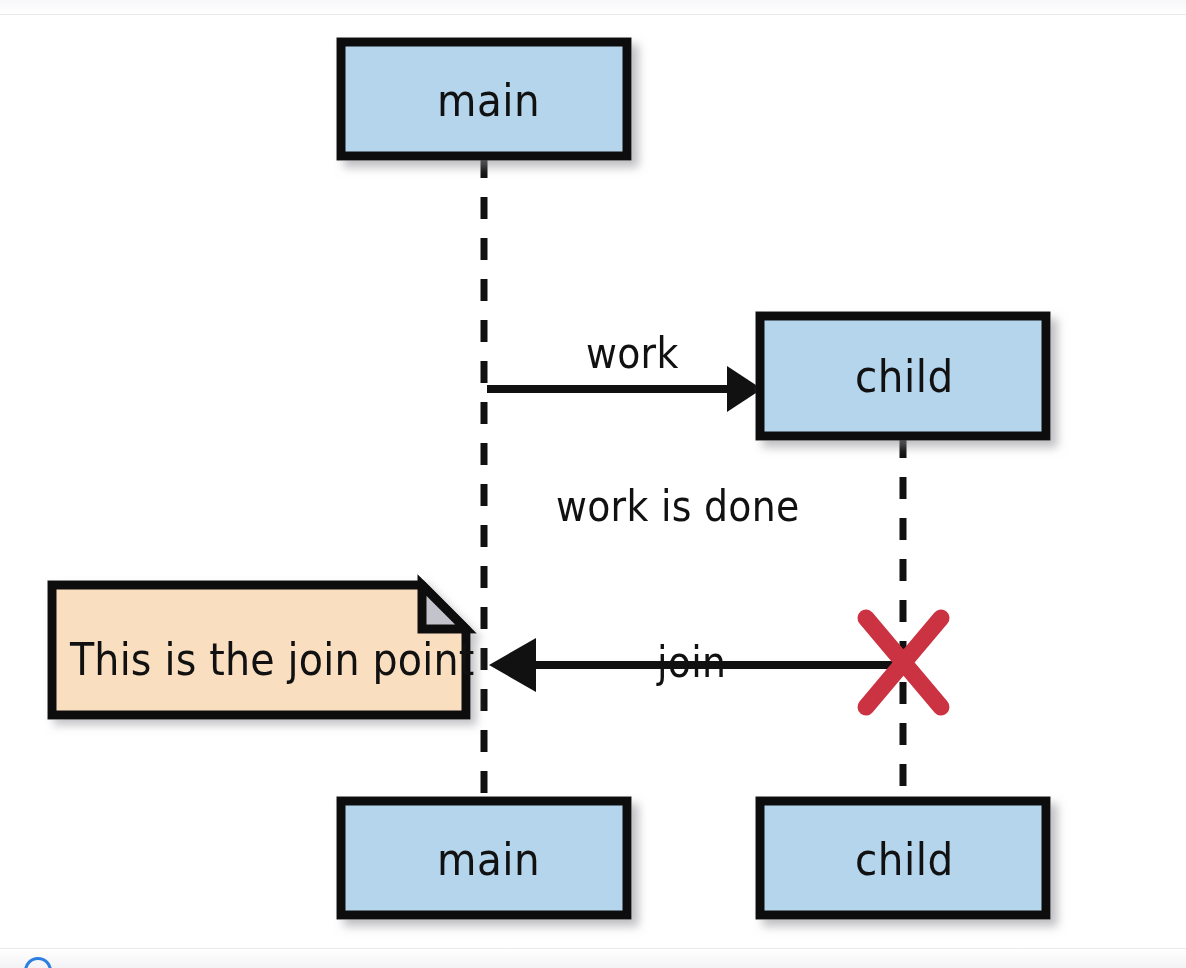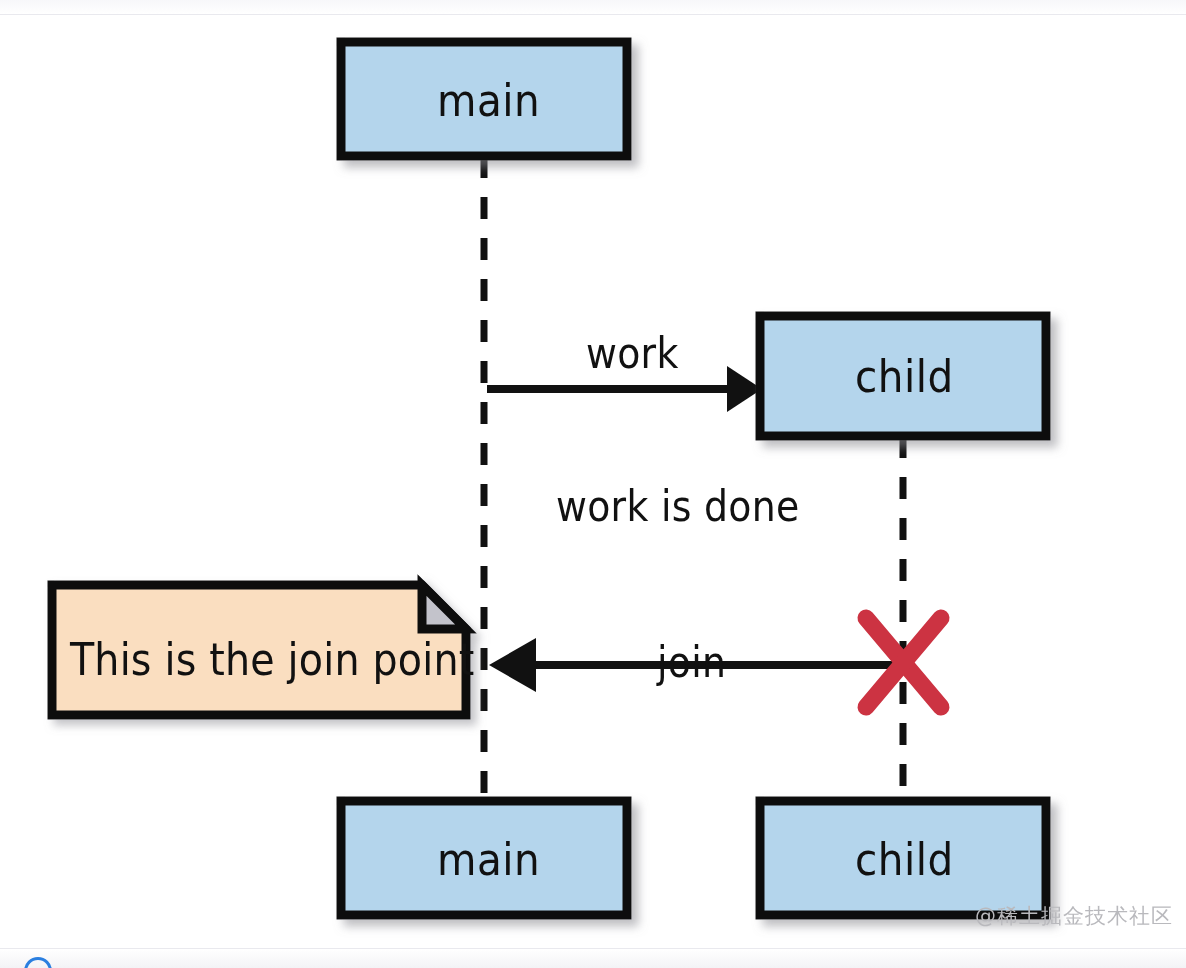--- a/index.html
+++ b/index.html
@@ -182,17 +182,16 @@
   <div class="lbl box-label" style="left:855px; top:837px;">child</div>
 
   <div class="lbl msg-label" style="left:586px; top:333px;">work</div>
 
   <div class="lbl msg-label" style="left:657px; top:610px;margin-top:32px;">join</div>
 
   <div class="lbl note-label" style="left:70px; top:638px;">This is the join point</div>
 
   <div class="lbl msg-label" style="left:556px; top:486px;">work is done</div>
 
-  <div class="watermark">@稀土掘金技术社区</div>
 
   <div class="corner-arc"></div>
 
 </div>
 
 </body></html>

